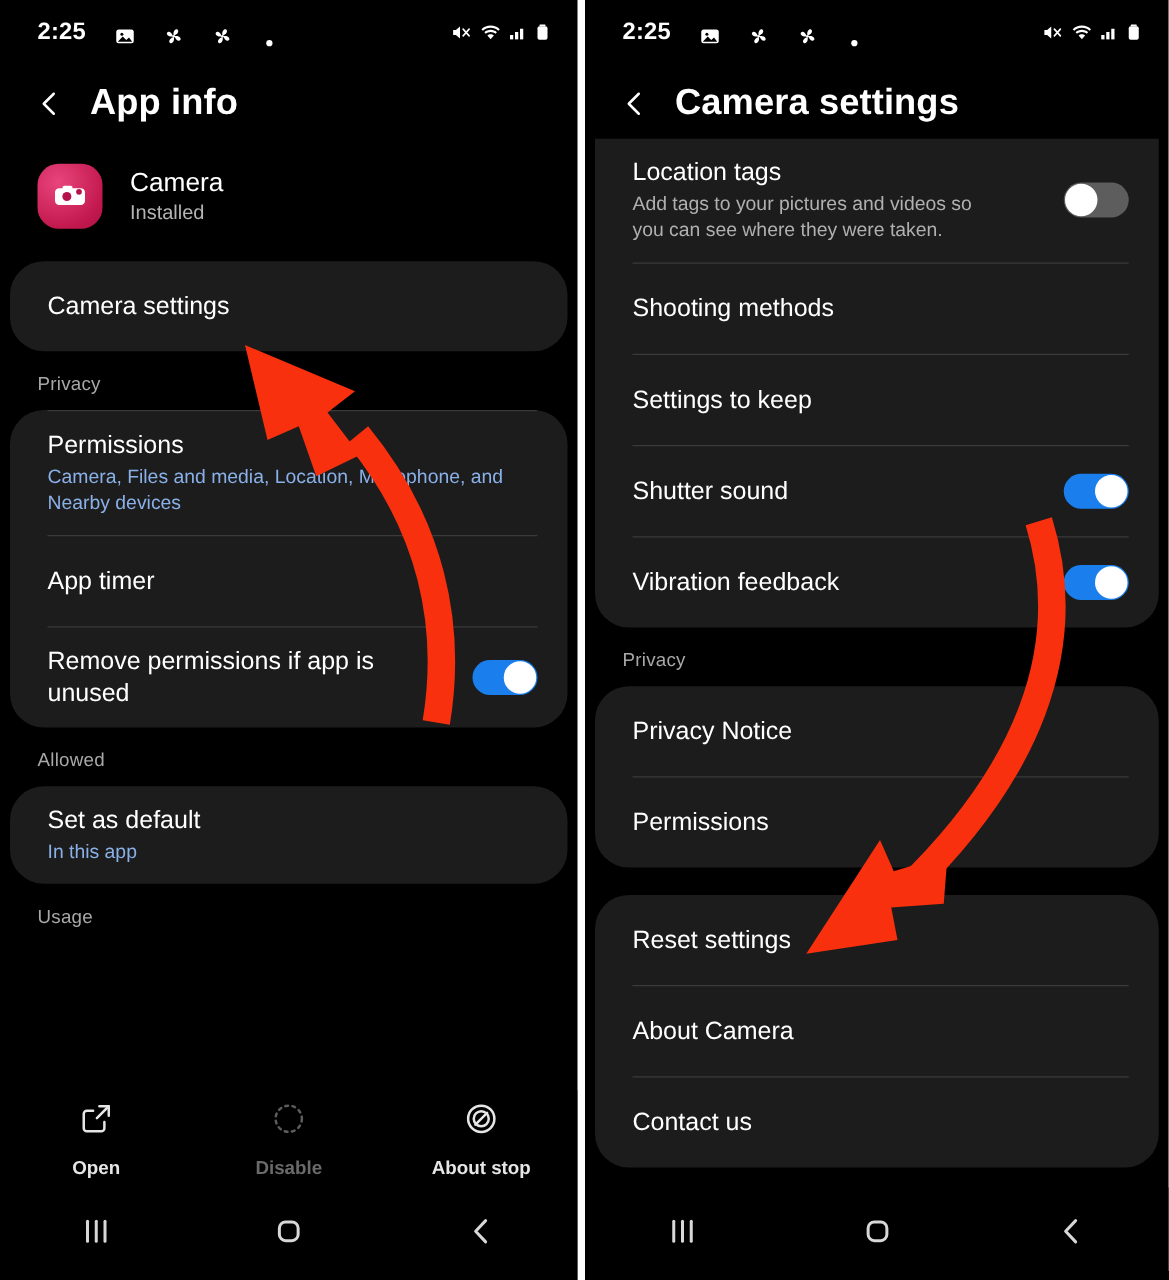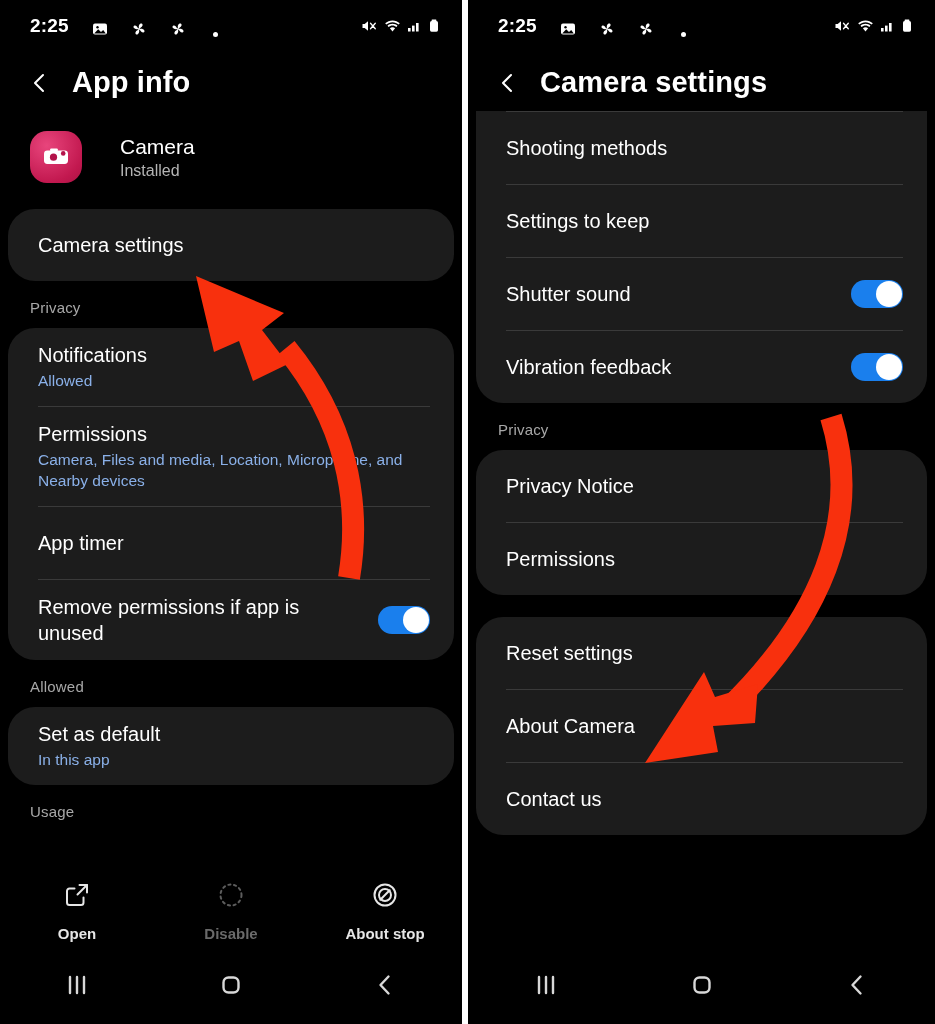--- a/index.html
+++ b/index.html
@@ -55,21 +55,21 @@
     font-size: 29px;
     font-weight: 700;
     color: #ffffff;
     letter-spacing: .1px;
   }
 
   
   .app-head {
     display: flex;
     align-items: center;
-    gap: 38px;
+    gap: 22px;
     padding: 6px 28px 26px 30px;
   }
   .app-icon {
     width: 52px; height: 52px; flex: none;
     border-radius: 17px;
     background: radial-gradient(circle at 32% 28%, #e8457c 0%, #c2184f 72%, #ab1344 100%);
     display: flex; align-items: center; justify-content: center;
   }
   .app-meta-name { font-size: 21px; color: #ffffff; line-height: 1.25; }
   .app-meta-sub  { font-size: 16px; color: #b4b4b4; margin-top: 2px; }
@@ -274,26 +274,20 @@
       <div class="row">
         <div class="texts">
           <div class="row-title">Camera settings</div>
         </div>
       </div>
     </div>
 
     <div class="section-label">Privacy</div>
     <div class="card">
 
-      <div class="row">
-        <div class="texts">
-          <div class="row-title">Notifications</div>
-          <div class="row-sub">Allowed</div>
-        </div>
-      </div>
       <div class="divider"></div>
 
       <div class="row">
         <div class="texts">
           <div class="row-title">Permissions</div>
           <div class="row-sub">Camera, Files and media, Location, Microphone, and Nearby devices</div>
         </div>
       </div>
       <div class="divider"></div>
 
@@ -463,20 +457,29 @@
       <span class="back-chevron">
         <svg width="24" height="24" viewBox="0 0 24 24">
             <path d="M15 4 L7 12 L15 20" stroke="#fff" stroke-width="2" fill="none" stroke-linecap="round" stroke-linejoin="round"></path>
           </svg>
       </span>
       <span class="appbar-title">Camera settings</span>
     </div>
 
     <div class="card flush-top" style="margin-top:-14px">
 
+      <div class="row" style="min-height:92px">
+        <div class="texts">
+          <div class="row-title">Location tags</div>
+          <div class="row-sub grey" style="max-width:300px">Add tags to your pictures and videos so you can see where they were taken.</div>
+        </div>
+        <span class="toggle off">
+            <span class="knob"></span>
+          </span>
+      </div>
       <div class="divider"></div>
 
       <div class="row">
         <div class="texts">
           <div class="row-title">Shooting methods</div>
         </div>
       </div>
       <div class="divider"></div>
 
       <div class="row">

